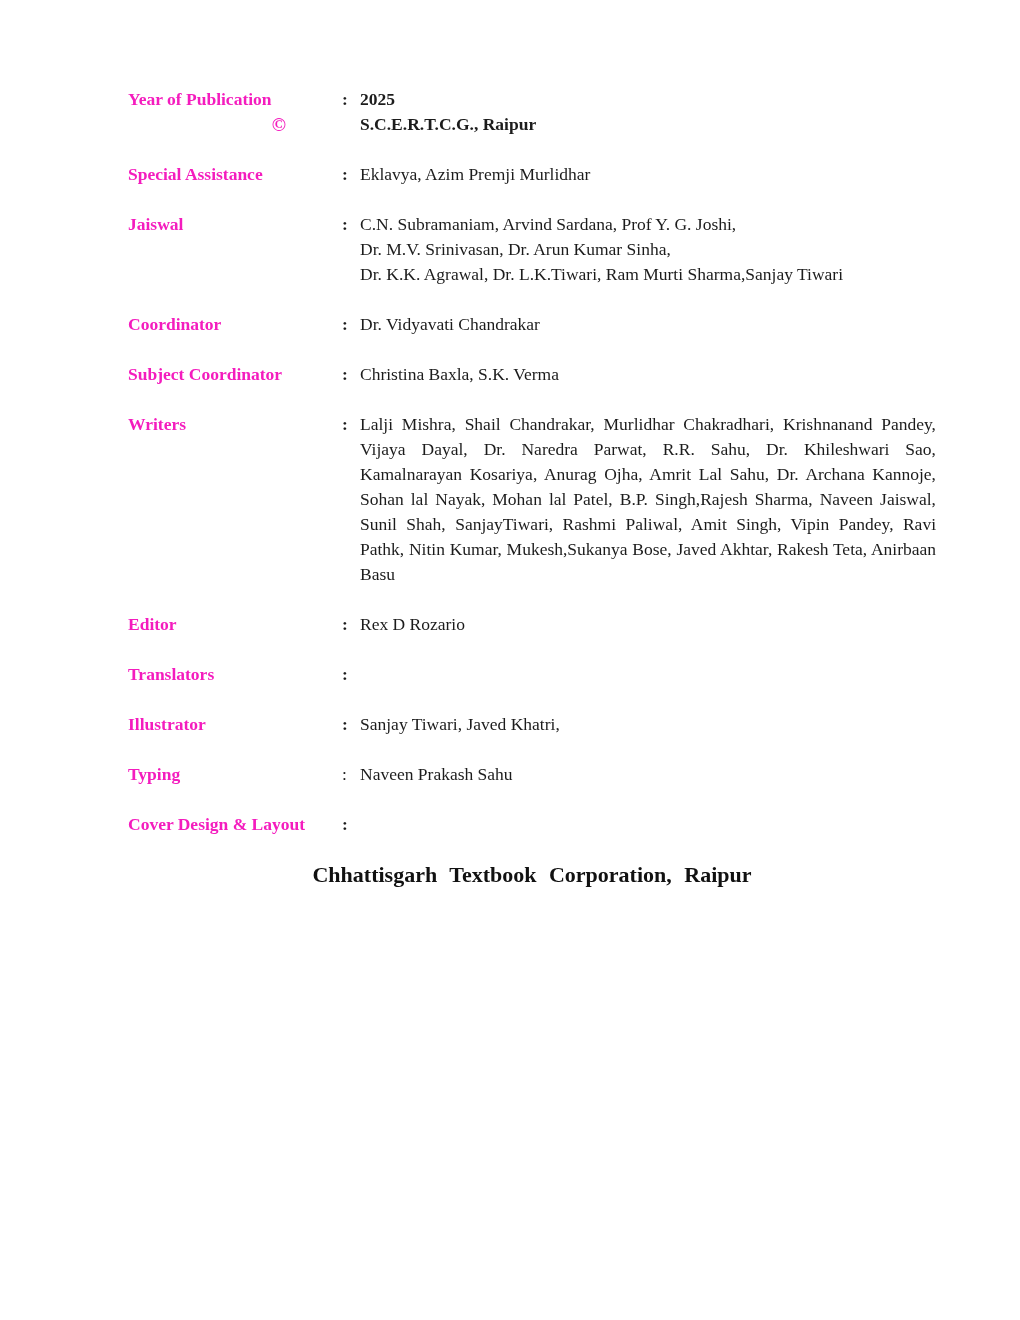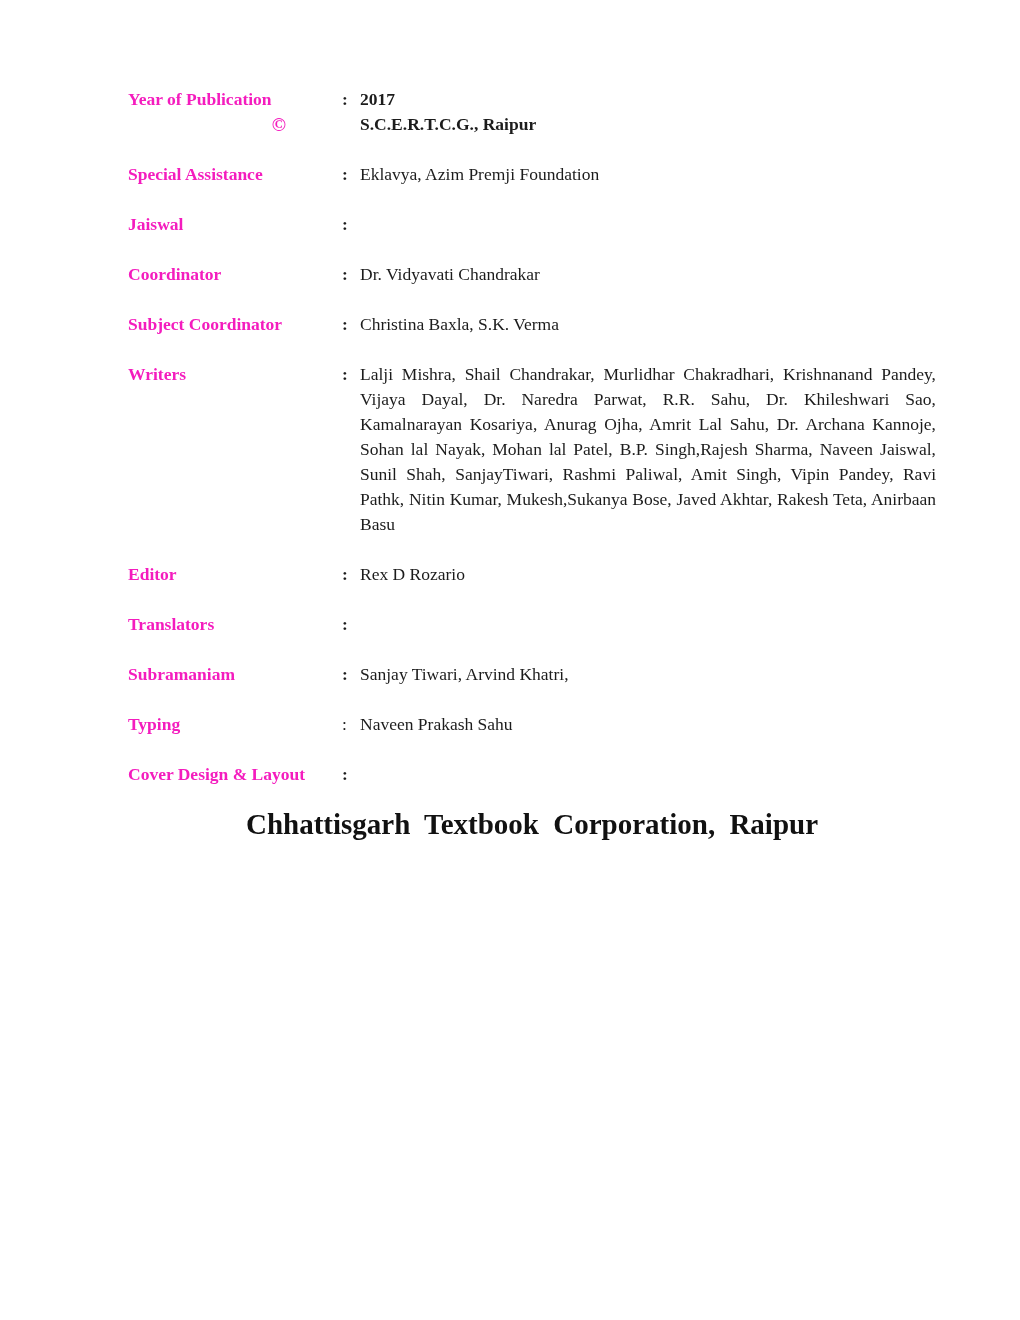--- a/index.html
+++ b/index.html
@@ -63,53 +63,56 @@
   .footer {
     text-align: center;
   }
   .pub-label {
     color: var(--accent, #f41cbe);
     font-weight: bold;
     font-size: 18px;
     line-height: 25px;
   }
   .publisher-name {
-    font-size: 29px;
+    font-size: 22px;
     font-weight: bold;
     line-height: 25px;
     word-spacing: 7px;
     margin-top: 5px;
     margin-bottom: 24px;
     color: #111111;
   }
 </style>
 </head>
 <body>
 
 <div class="page">
 
   <div class="credit-row">
     <div class="label-cell">
       <div>Year of Publication</div>
       <div class="copyright-line">©</div>
     </div>
     <div class="colon-cell">:</div>
-    <div class="value-cell bold">2017
+    <div class="value-cell bold">2025
 S.C.E.R.T.C.G., Raipur</div>
   </div>
 
   <div class="credit-row">
     <div class="label-cell">Special Assistance</div>
     <div class="colon-cell">:</div>
-    <div class="value-cell">Eklavya, Azim Premji Foundation</div>
+    <div class="value-cell">Eklavya, Azim Premji Murlidhar</div>
   </div>
 
   <div class="credit-row">
     <div class="label-cell">Jaiswal</div>
     <div class="colon-cell">:</div>
+    <div class="value-cell">C.N. Subramaniam, Arvind Sardana, Prof Y. G. Joshi,
+Dr. M.V. Srinivasan, Dr. Arun Kumar Sinha,
+Dr. K.K. Agrawal, Dr. L.K.Tiwari, Ram Murti Sharma,Sanjay Tiwari</div>
   </div>
 
   <div class="credit-row">
     <div class="label-cell">Coordinator</div>
     <div class="colon-cell">:</div>
     <div class="value-cell">Dr. Vidyavati Chandrakar</div>
   </div>
 
   <div class="credit-row">
     <div class="label-cell">Subject Coordinator</div>
@@ -128,23 +131,23 @@
     <div class="colon-cell">:</div>
     <div class="value-cell">Rex D Rozario</div>
   </div>
 
   <div class="credit-row">
     <div class="label-cell">Translators</div>
     <div class="colon-cell">:</div>
   </div>
 
   <div class="credit-row">
-    <div class="label-cell">Subramaniam</div>
+    <div class="label-cell">Illustrator</div>
     <div class="colon-cell">:</div>
-    <div class="value-cell">Sanjay Tiwari, Arvind Khatri,</div>
+    <div class="value-cell">Sanjay Tiwari, Javed Khatri,</div>
   </div>
 
   <div class="credit-row">
     <div class="label-cell">Typing</div>
     <div class="colon-cell light">:</div>
     <div class="value-cell">Naveen Prakash Sahu</div>
   </div>
 
   <div class="credit-row">
     <div class="label-cell">Cover Design &amp; Layout</div>

